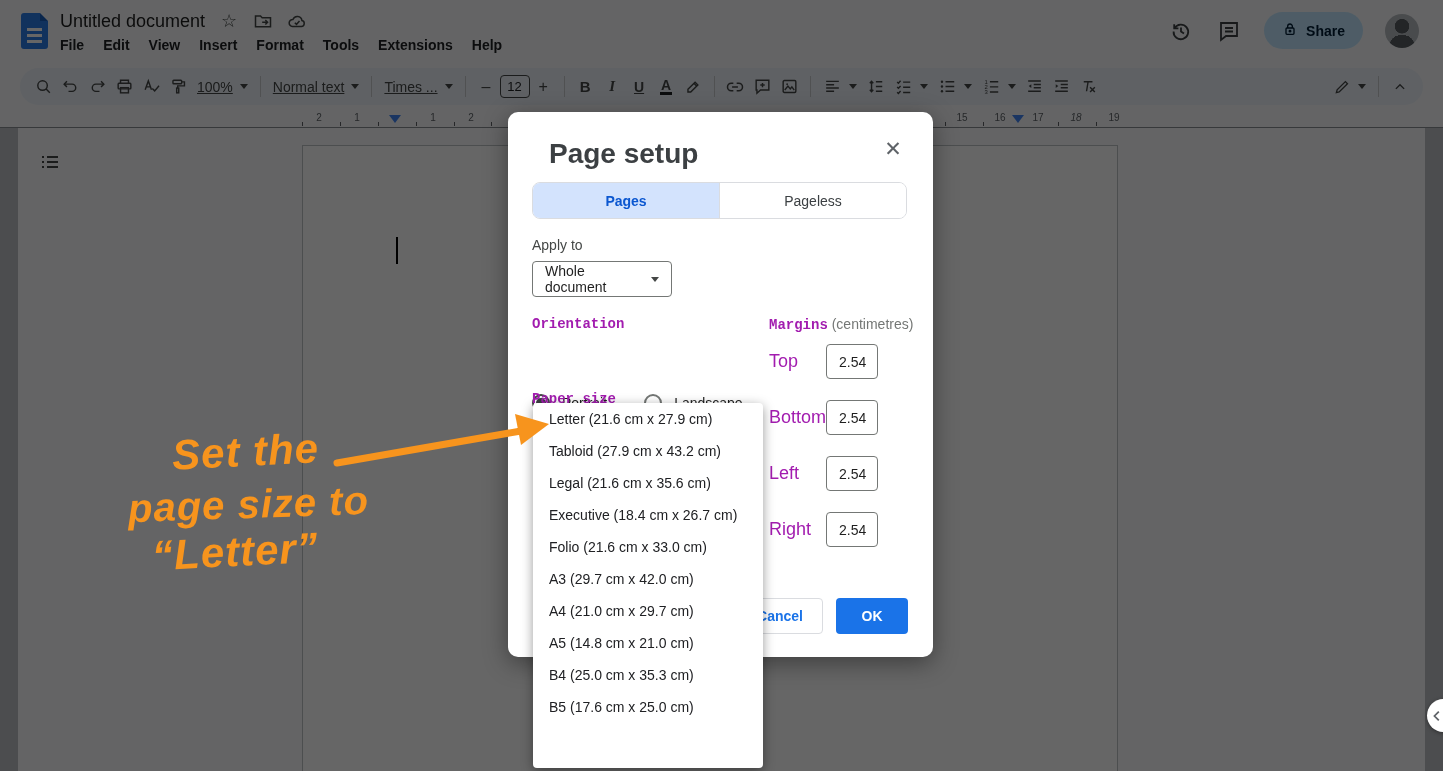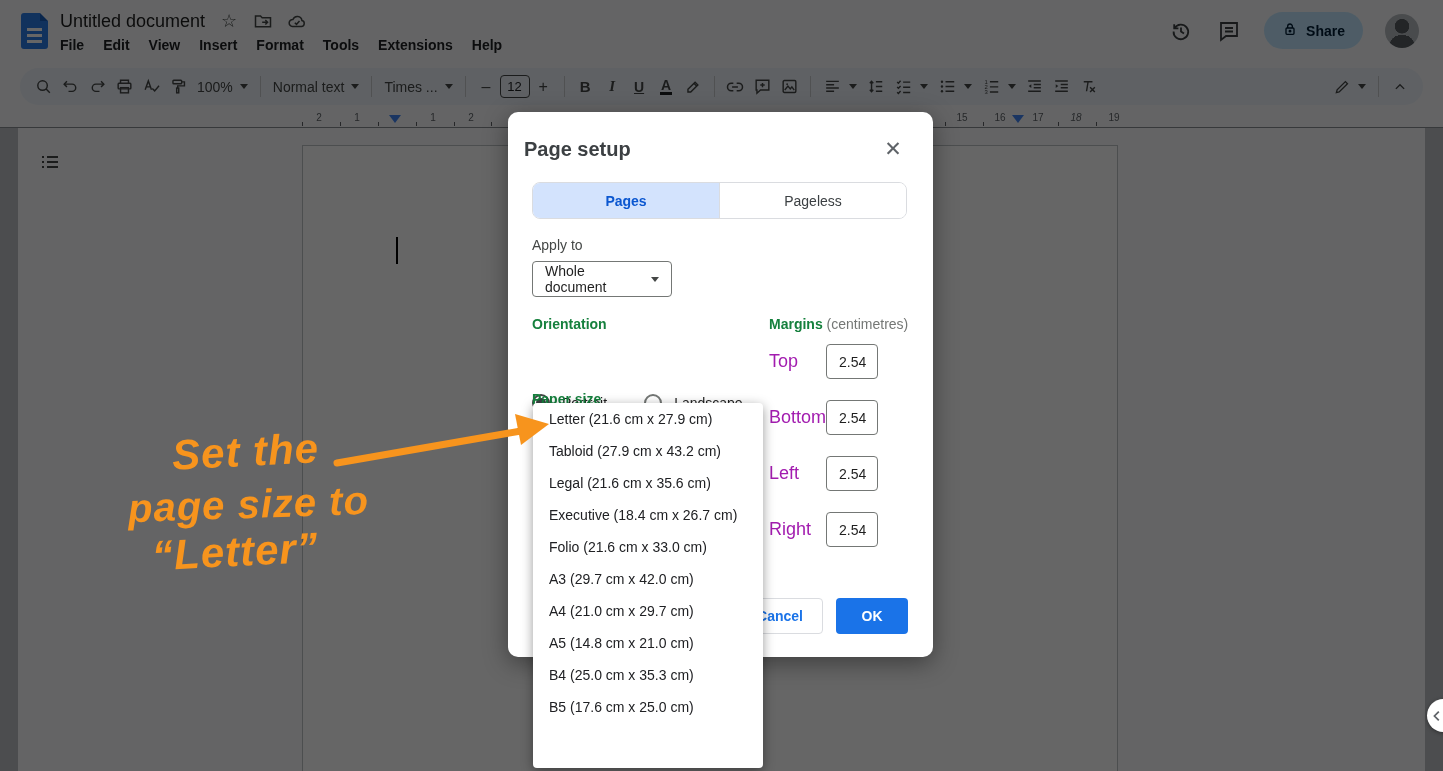--- a/index.html
+++ b/index.html
@@ -27,21 +27,21 @@
      color:#001d35; font-size:14px; font-weight:600; }
   .avatar { width:34px; height:34px; border-radius:50%; background:
      radial-gradient(circle at 50% 36%, #585d62 0 7px, transparent 7.5px),
      radial-gradient(ellipse 12px 9px at 50% 88%, #585d62 0 99%, transparent 100%),
      #b7bbc0; }
 
   .toolbar { position:absolute; top:68px; left:20px; right:20px; height:37px; background:#edf2fa; border-radius:19px;
      display:flex; align-items:center; padding:0 10px; }
   .tb { min-width:27px; height:27px; display:flex; align-items:center; justify-content:center; color:#444746; border-radius:4px; }
   .tb svg { stroke:#444746; fill:none; stroke-width:1.8; }
-  .tb.txt { font-size:14px; color:#444746; padding:0 5px; gap:7px; white-space:nowrap; }
+  .tb.txt { font-size:14px; color:#444746; padding:0 5px; gap:7px; white-space:nowrap;text-decoration:underline; }
   .sep { width:1px; height:21px; background:#c7cace; margin:0 7px; flex:none; }
   .caret { width:0; height:0; border-left:4px solid transparent; border-right:4px solid transparent; border-top:5px solid #444746; }
   .glyph-b { font-weight:800; font-size:15px; }
   .glyph-i { font-style:italic; font-size:15px; font-family:"Liberation Serif", serif; font-weight:600;}
   .glyph-u { font-size:14px; text-decoration:underline; font-weight:600;}
   .glyph-a { font-size:14px; font-weight:700; line-height:1; border-bottom:3px solid #202124; padding:0 1px;}
   .fontsize-input { width:30px; height:23px; border:1px solid #444746; border-radius:4px; background:transparent;
      text-align:center; font-size:13px; color:#202124; font-family:inherit; }
   .tb-right { margin-left:auto; display:flex; align-items:center; }
 
@@ -56,30 +56,30 @@
   .text-cursor { position:absolute; left:396px; top:237px; width:2px; height:27px; background:#000; }
 
   .overlay { position:absolute; inset:0; background:rgba(0,0,0,0.60); z-index:10; }
 
   .side-toggle { position:absolute; left:1427px; top:699px; width:33px; height:33px; border-radius:50%; background:#fff;
      box-shadow:0 1px 4px rgba(0,0,0,.4); z-index:12; display:flex; align-items:center; }
 
   
   .dialog { position:absolute; left:508px; top:112px; width:425px; height:545px; background:#fff; border-radius:10px;
      box-shadow:0 6px 24px rgba(0,0,0,.4); z-index:20; }
-  .dlg-title { position:absolute; left:16px; top:26px; font-size:20px; color:#3c4043; }
+  .dlg-title { position:absolute; left:41px; top:26px; font-size:28px; color:#3c4043; }
   .dlg-close { position:absolute; left:372px; top:24px; width:26px; height:26px; font-size:21px; color:#5f6368;
      display:flex; align-items:center; justify-content:center; }
   .tabs { position:absolute; left:24px; top:70px; width:375px; height:37px; border:1px solid #dadce0; border-radius:8px;
      display:flex; overflow:hidden; }
   .tab { flex:1; display:flex; align-items:center; justify-content:center; font-size:14px; }
   .tab.active { background:#d3e3fd; color:#0b57d0; font-weight:600; }
   .tab.inactive { background:#fff; color:#3c4043; font-weight:500; border-left:1px solid #dadce0; }
   .fld-label { position:absolute; font-size:14px; color:#444746; }
-  .bold-label { font-weight:600; color:#15803d; }
+  .bold-label { font-weight:600; color:#a21caf;font-family:Liberation Mono, monospace; }
   .unit { font-weight:400; color:#747775; }
   .select { position:absolute; left:24px; top:149px; width:140px; height:36px; border:1px solid #747775; border-radius:4px;
      display:flex; align-items:center; padding:0 12px; font-size:14px; color:#1f1f1f; gap:20px; justify-content:space-between; }
   .radio-row { position:absolute; left:24px; top:238px; display:flex; align-items:center; gap:37px;margin-top:44px; }
   .radio-opt { display:flex; align-items:center; gap:12px; font-size:14px; color:#1f1f1f; }
   .radio { width:18px; height:18px; border:2px solid #444746; border-radius:50%; position:relative; flex:none; }
   .radio.off { border-color:#747775; }
   .radio.on::after { content:""; position:absolute; inset:2px; border-radius:50%; background:#3c4043; }
   .margins-fields { position:absolute; left:261px; top:232px; }
   .margin-row { display:flex; align-items:center; height:35px; margin-bottom:21px; }

